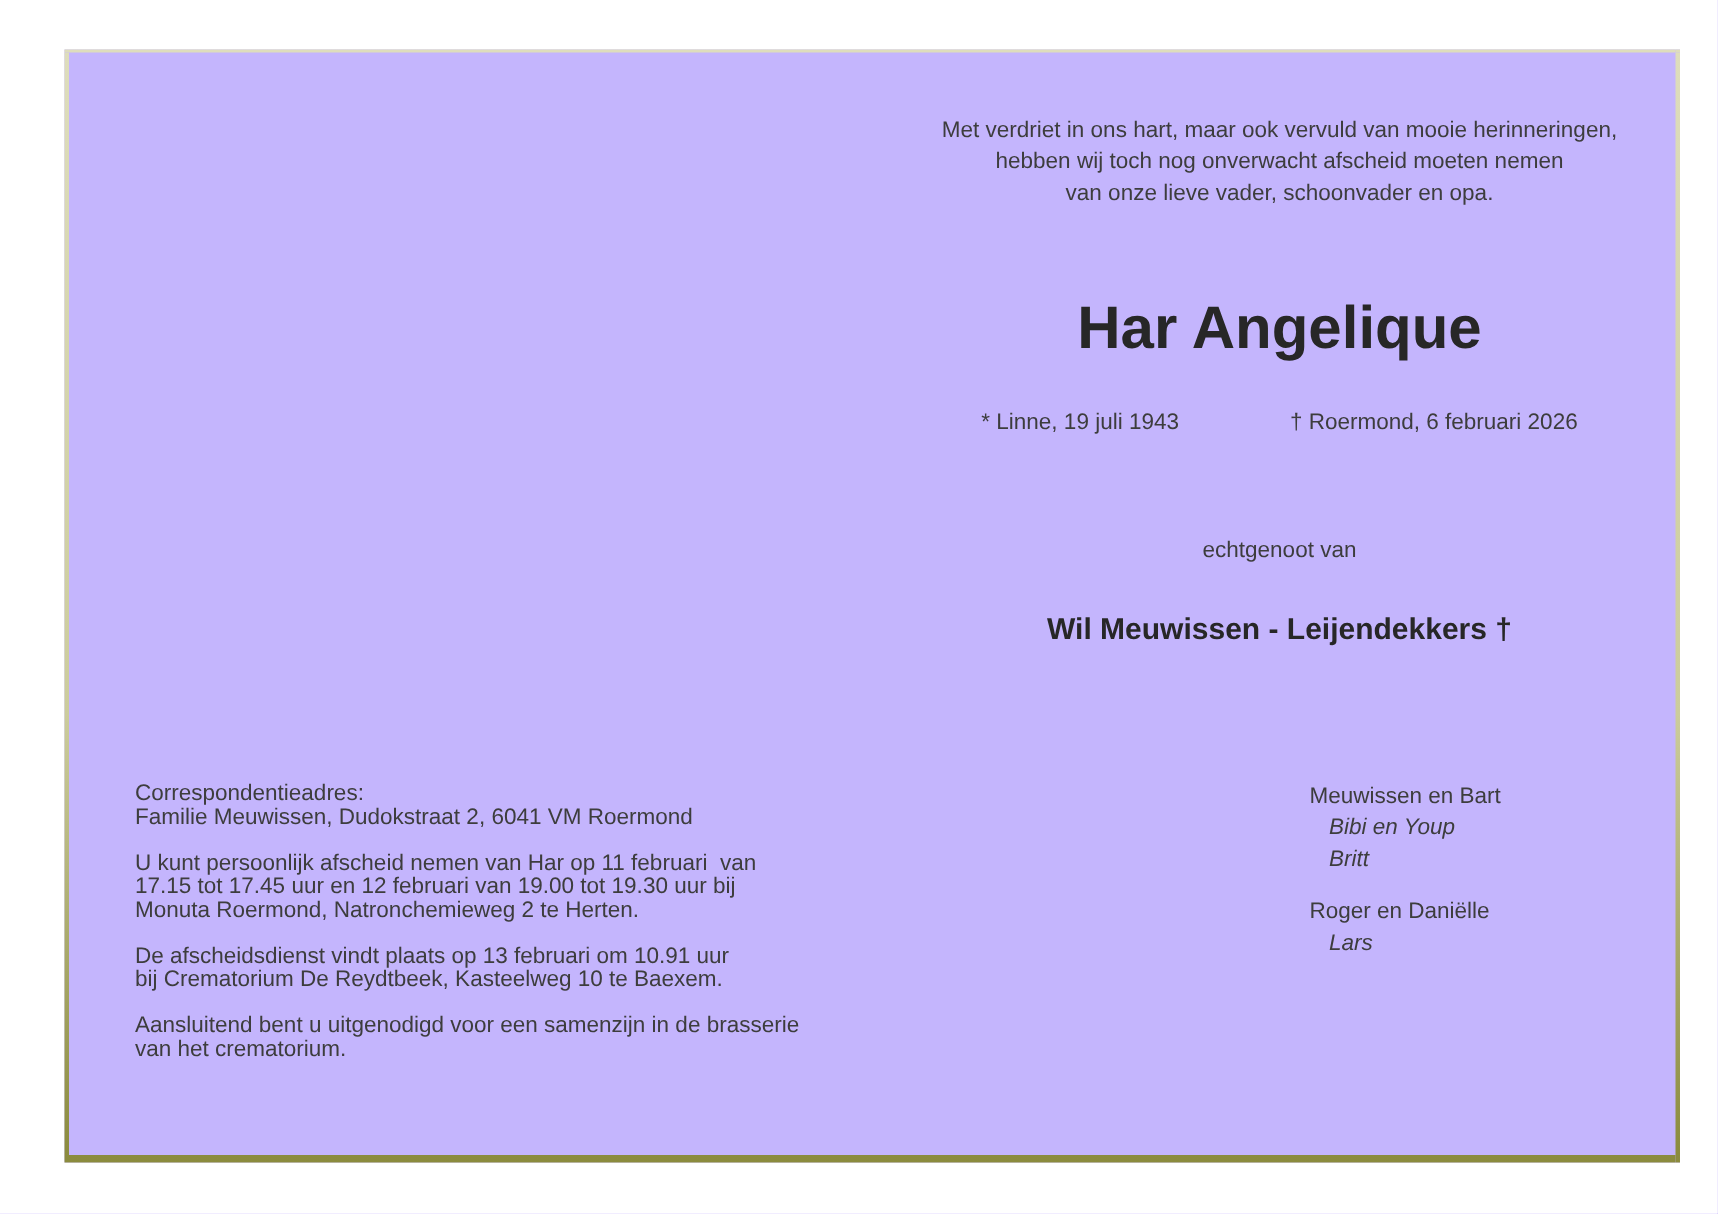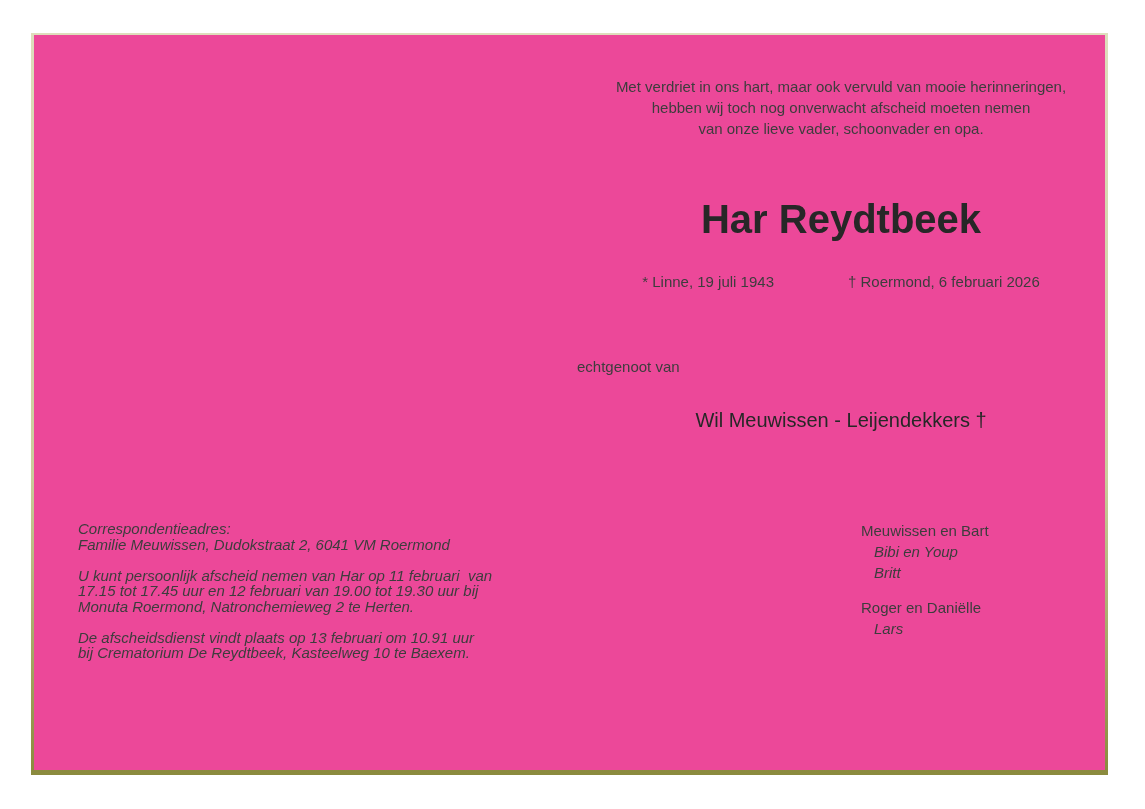--- a/index.html
+++ b/index.html
@@ -5,23 +5,23 @@
   * { margin: 0; padding: 0; box-sizing: border-box; }
   html, body {
     width: 1145px; height: 809px;
     background: #ffffff;
     font-family: "Liberation Sans", sans-serif;
     overflow: hidden;
     position: relative;
   }
   .card {
     position: absolute;
-    left: 31px; top: 33px;
+    left: 43px; top: 33px;
     width: 1077px; height: 742px;
-    background: #ec4899;
+    background: #c4b5fd;
     border-style: solid;
     border-width: 2px 3px 5px 3px;
     border-image: linear-gradient(to bottom,
       var(--border-top, #deddbc) 0%,
       var(--border-mid, #cccc9c) 60%,
       var(--border-bottom, #8b8b3e) 100%) 1;
   }
   .card > * { position: absolute; }
 
   .intro {
@@ -40,35 +40,35 @@
   }
   .dates {
     left: 543px; top: 239px; width: 528px;
     display: flex; justify-content: center; gap: 74px;
     font-size: 15px; line-height: 16px;
     color: var(--text, #3d3d3d);
     white-space: nowrap;
   }
   .relation {
     left: 543px; top: 324px; width: 528px;
+    text-align: center;
     font-size: 15px; line-height: 16px;
     color: var(--text, #3d3d3d);
   }
   .spouse {
     left: 543px; top: 373px; width: 528px;
     text-align: center;
     font-size: 20px; line-height: 24px;
-    font-weight: normal;
+    font-weight: bold;
     color: var(--title, #272727);
   }
   .practical {
     left: 44px; top: 486px; width: 520px;
     font-size: 15px; line-height: 15.5px;
     color: var(--text, #3d3d3d);
-    font-style: italic;
   }
   .practical p {
     margin: 0 0 15.5px 0;
     white-space: pre-wrap;
   }
   .practical p:last-child { margin-bottom: 0; }
   .family {
     left: 827px; top: 485px;
     font-size: 15px; line-height: 21px;
     color: var(--text, #3d3d3d);
@@ -82,39 +82,41 @@
 </style>
 </head>
 <body>
 
 <div class="card">
 
   <div class="intro">Met verdriet in ons hart, maar ook vervuld van mooie herinneringen,
 hebben wij toch nog onverwacht afscheid moeten nemen
 van onze lieve vader, schoonvader en opa.</div>
 
-  <div class="name">Har Reydtbeek</div>
+  <div class="name">Har Angelique</div>
 
   <div class="dates">
     <span>* Linne, 19 juli 1943</span>
     <span>† Roermond, 6 februari 2026</span>
   </div>
 
   <div class="relation">echtgenoot van</div>
 
   <div class="spouse">Wil Meuwissen - Leijendekkers †</div>
 
   <div class="practical">
     <p>Correspondentieadres:
 Familie Meuwissen, Dudokstraat 2, 6041 VM Roermond</p>
     <p>U kunt persoonlijk afscheid nemen van Har op 11 februari  van
 17.15 tot 17.45 uur en 12 februari van 19.00 tot 19.30 uur bij
 Monuta Roermond, Natronchemieweg 2 te Herten.</p>
     <p>De afscheidsdienst vindt plaats op 13 februari om 10.91 uur
 bij Crematorium De Reydtbeek, Kasteelweg 10 te Baexem.</p>
+    <p>Aansluitend bent u uitgenodigd voor een samenzijn in de brasserie
+van het crematorium.</p>
   </div>
 
   <div class="family">
     <div class="group">
       <div class="parents">Meuwissen en Bart</div>
       <div class="child">Bibi en Youp</div>
       <div class="child">Britt</div>
     </div>
     <div class="group">
       <div class="parents">Roger en Daniëlle</div>

